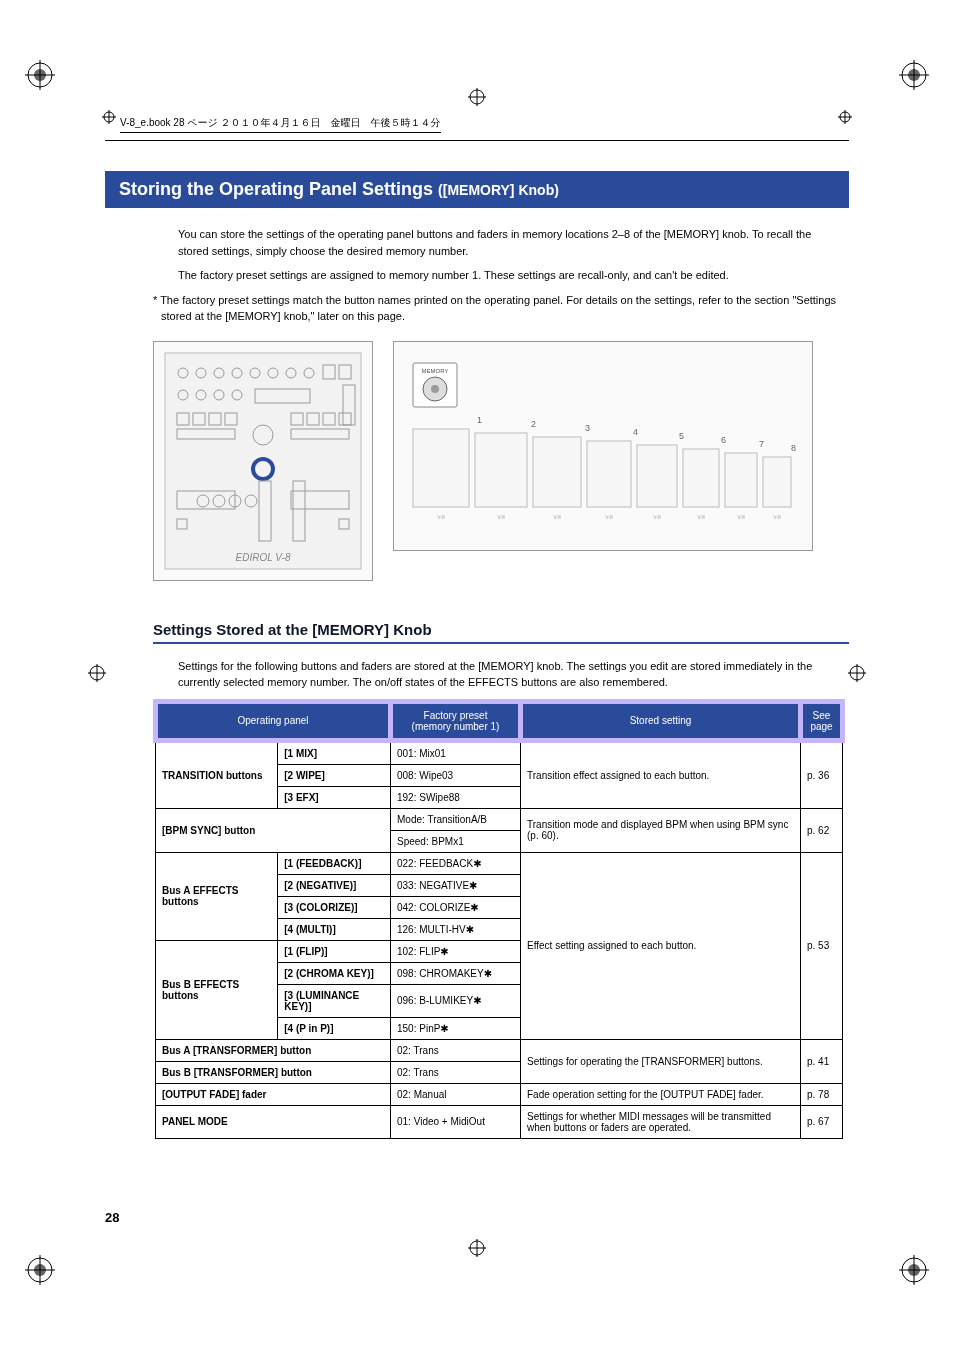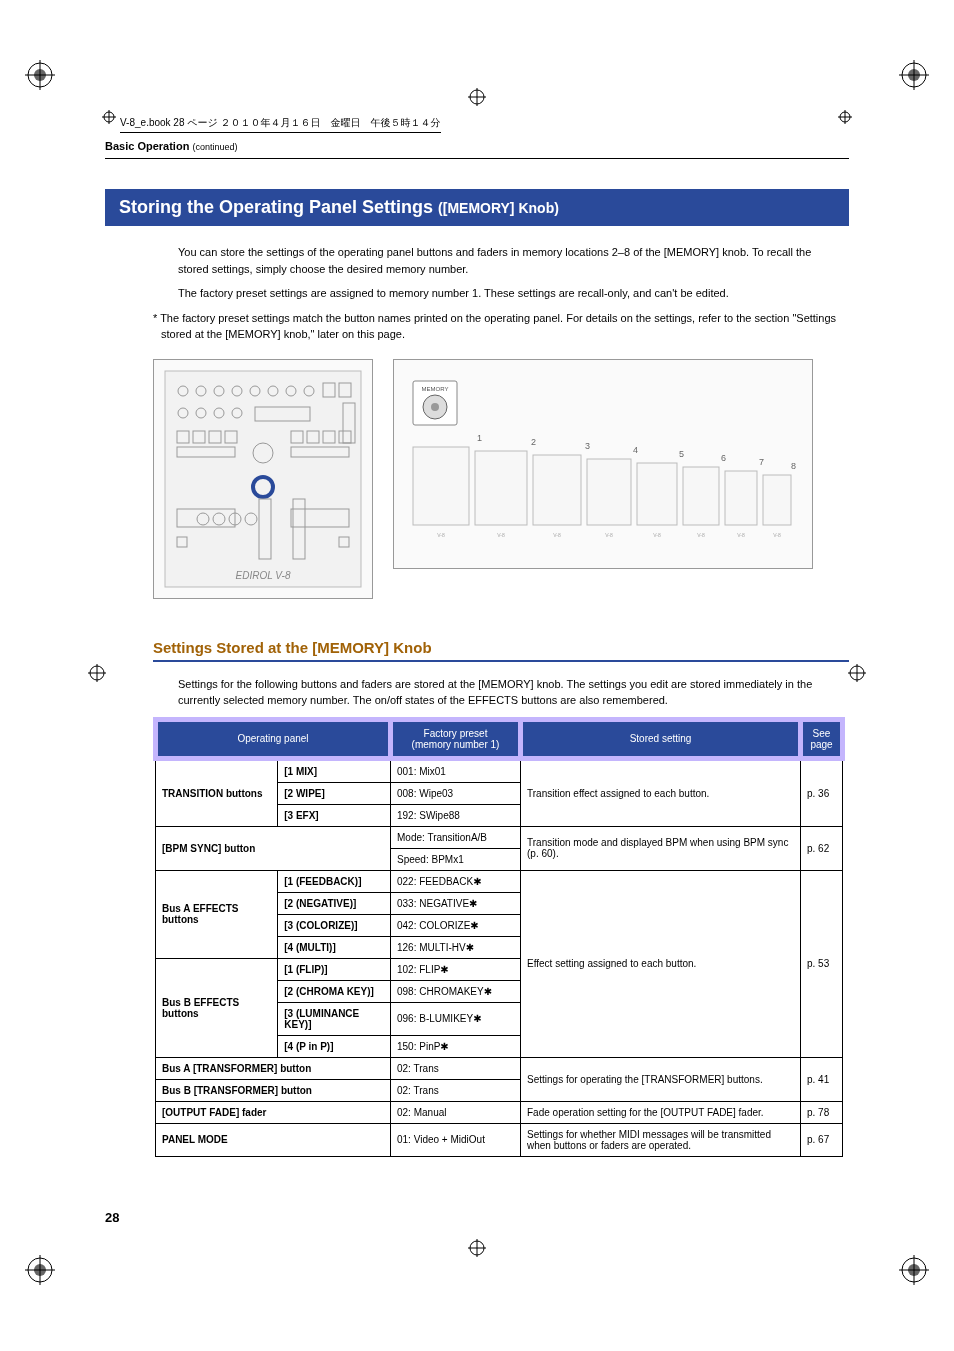--- a/index.html
+++ b/index.html
@@ -25,21 +25,21 @@
   .section-label .cont { font-size: 9px; }
   .divider { border-top: 1px solid #000; margin-bottom: 30px; }
   .title-bar { background: #2a4a9a; color: #fff; padding: 8px 14px; font-size: 18px; font-weight: bold; margin-bottom: 18px; }
   .title-bar .sub { font-size: 14px; font-weight: bold; }
   .body-text { margin-left: 73px; margin-right: 10px; font-size: 11px; line-height: 1.5; margin-bottom: 8px; }
   .note-text { margin-left: 48px; margin-right: 10px; font-size: 11px; line-height: 1.5; margin-bottom: 16px; text-indent: -8px; padding-left: 8px; }
   .figures { display: flex; gap: 20px; margin-left: 48px; margin-bottom: 40px; }
   .fig-box { border: 1px solid #999; background: #fafafa; display: flex; align-items: center; justify-content: center; color: #aaa; font-size: 10px; }
   .fig1 { width: 220px; height: 240px; justify-content: center; }
   .fig2 { width: 420px; height: 210px; position: relative; }
-  .subheading { color: #a16207; font-size: 15px; font-weight: bold; border-bottom: 2px solid #2a4a9a; padding-bottom: 4px; margin-left: 48px; margin-bottom: 14px; }
+  .subheading { color: #0f172a; font-size: 15px; font-weight: bold; border-bottom: 2px solid #2a4a9a; padding-bottom: 4px; margin-left: 48px; margin-bottom: 14px; }
   table.settings { border-collapse: collapse; margin-left: 48px; width: 692px; font-size: 10px; }
   table.settings th { background: #2a4a9a; color: #fff; font-weight: normal; padding: 6px 6px; border: 5px solid #c4b5fd; text-align: center; vertical-align: middle; }
   table.settings td { border: 1px solid #000; padding: 5px 6px; vertical-align: middle; }
   table.settings td.b { font-weight: bold; }
   .col-op1 { width: 120px; }
   .col-fac { width: 130px; }
   .col-stor { width: 280px; }
   .col-see { width: 42px; text-align: left; }
   .page-num { position: absolute; bottom: 120px; left: 105px; font-size: 13px; font-weight: bold; }
 </style>
@@ -110,24 +110,20 @@
         <line x1="0" y1="7" x2="14" y2="7" stroke="#000"></line>
         <line x1="7" y1="0" x2="7" y2="14" stroke="#000"></line>
       </svg></div>
 
   <div class="header-line">
     <span class="txt">V-8_e.book  28 ページ  ２０１０年４月１６日　金曜日　午後５時１４分</span>
   </div>
 
   <div class="content">
 
-    <div class="section-label">
-      <b>Basic Operation</b>
-      <span class="cont">(continued)</span>
-    </div>
     <div class="divider"></div>
 
     <div class="title-bar">
       <span>Storing the Operating Panel Settings</span>
       <span class="sub">([MEMORY] Knob)</span>
     </div>
 
     <p class="body-text">You can store the settings of the operating panel buttons and faders in memory locations 2–8 of the [MEMORY] knob. To recall the stored settings, simply choose the desired memory number.</p>
     <p class="body-text">The factory preset settings are assigned to memory number 1. These settings are recall-only, and can't be edited.</p>
     <p class="note-text">* The factory preset settings match the button names printed on the operating panel. For details on the settings, refer to the section "Settings stored at the [MEMORY] knob," later on this page.</p>

